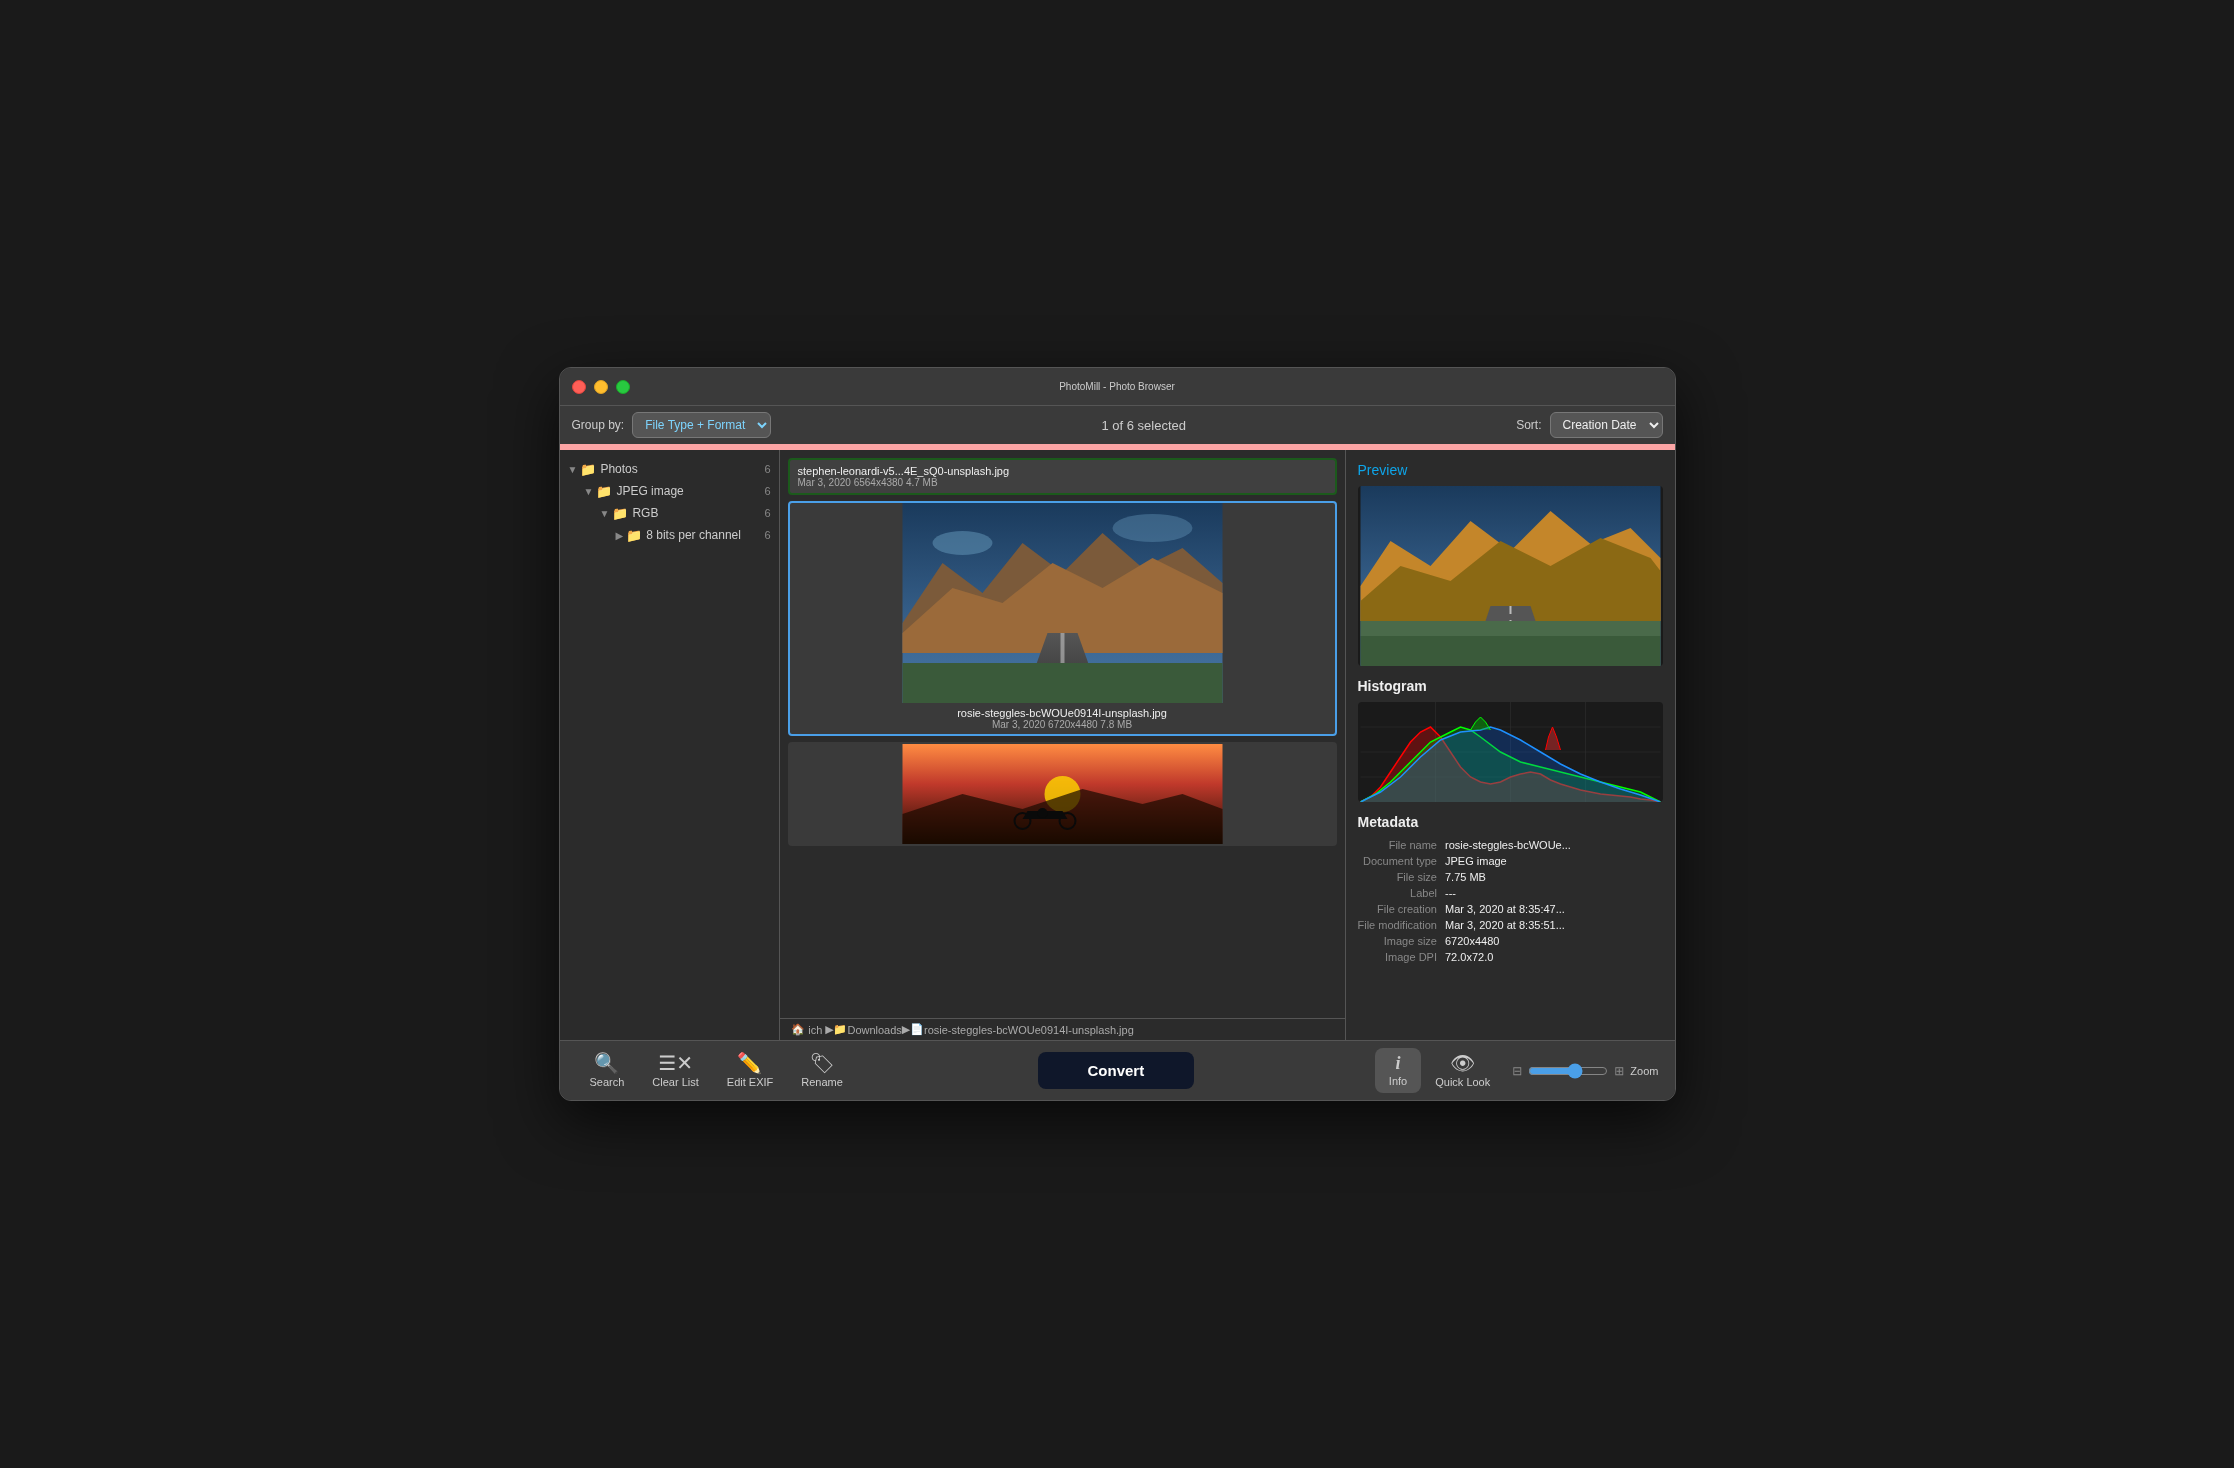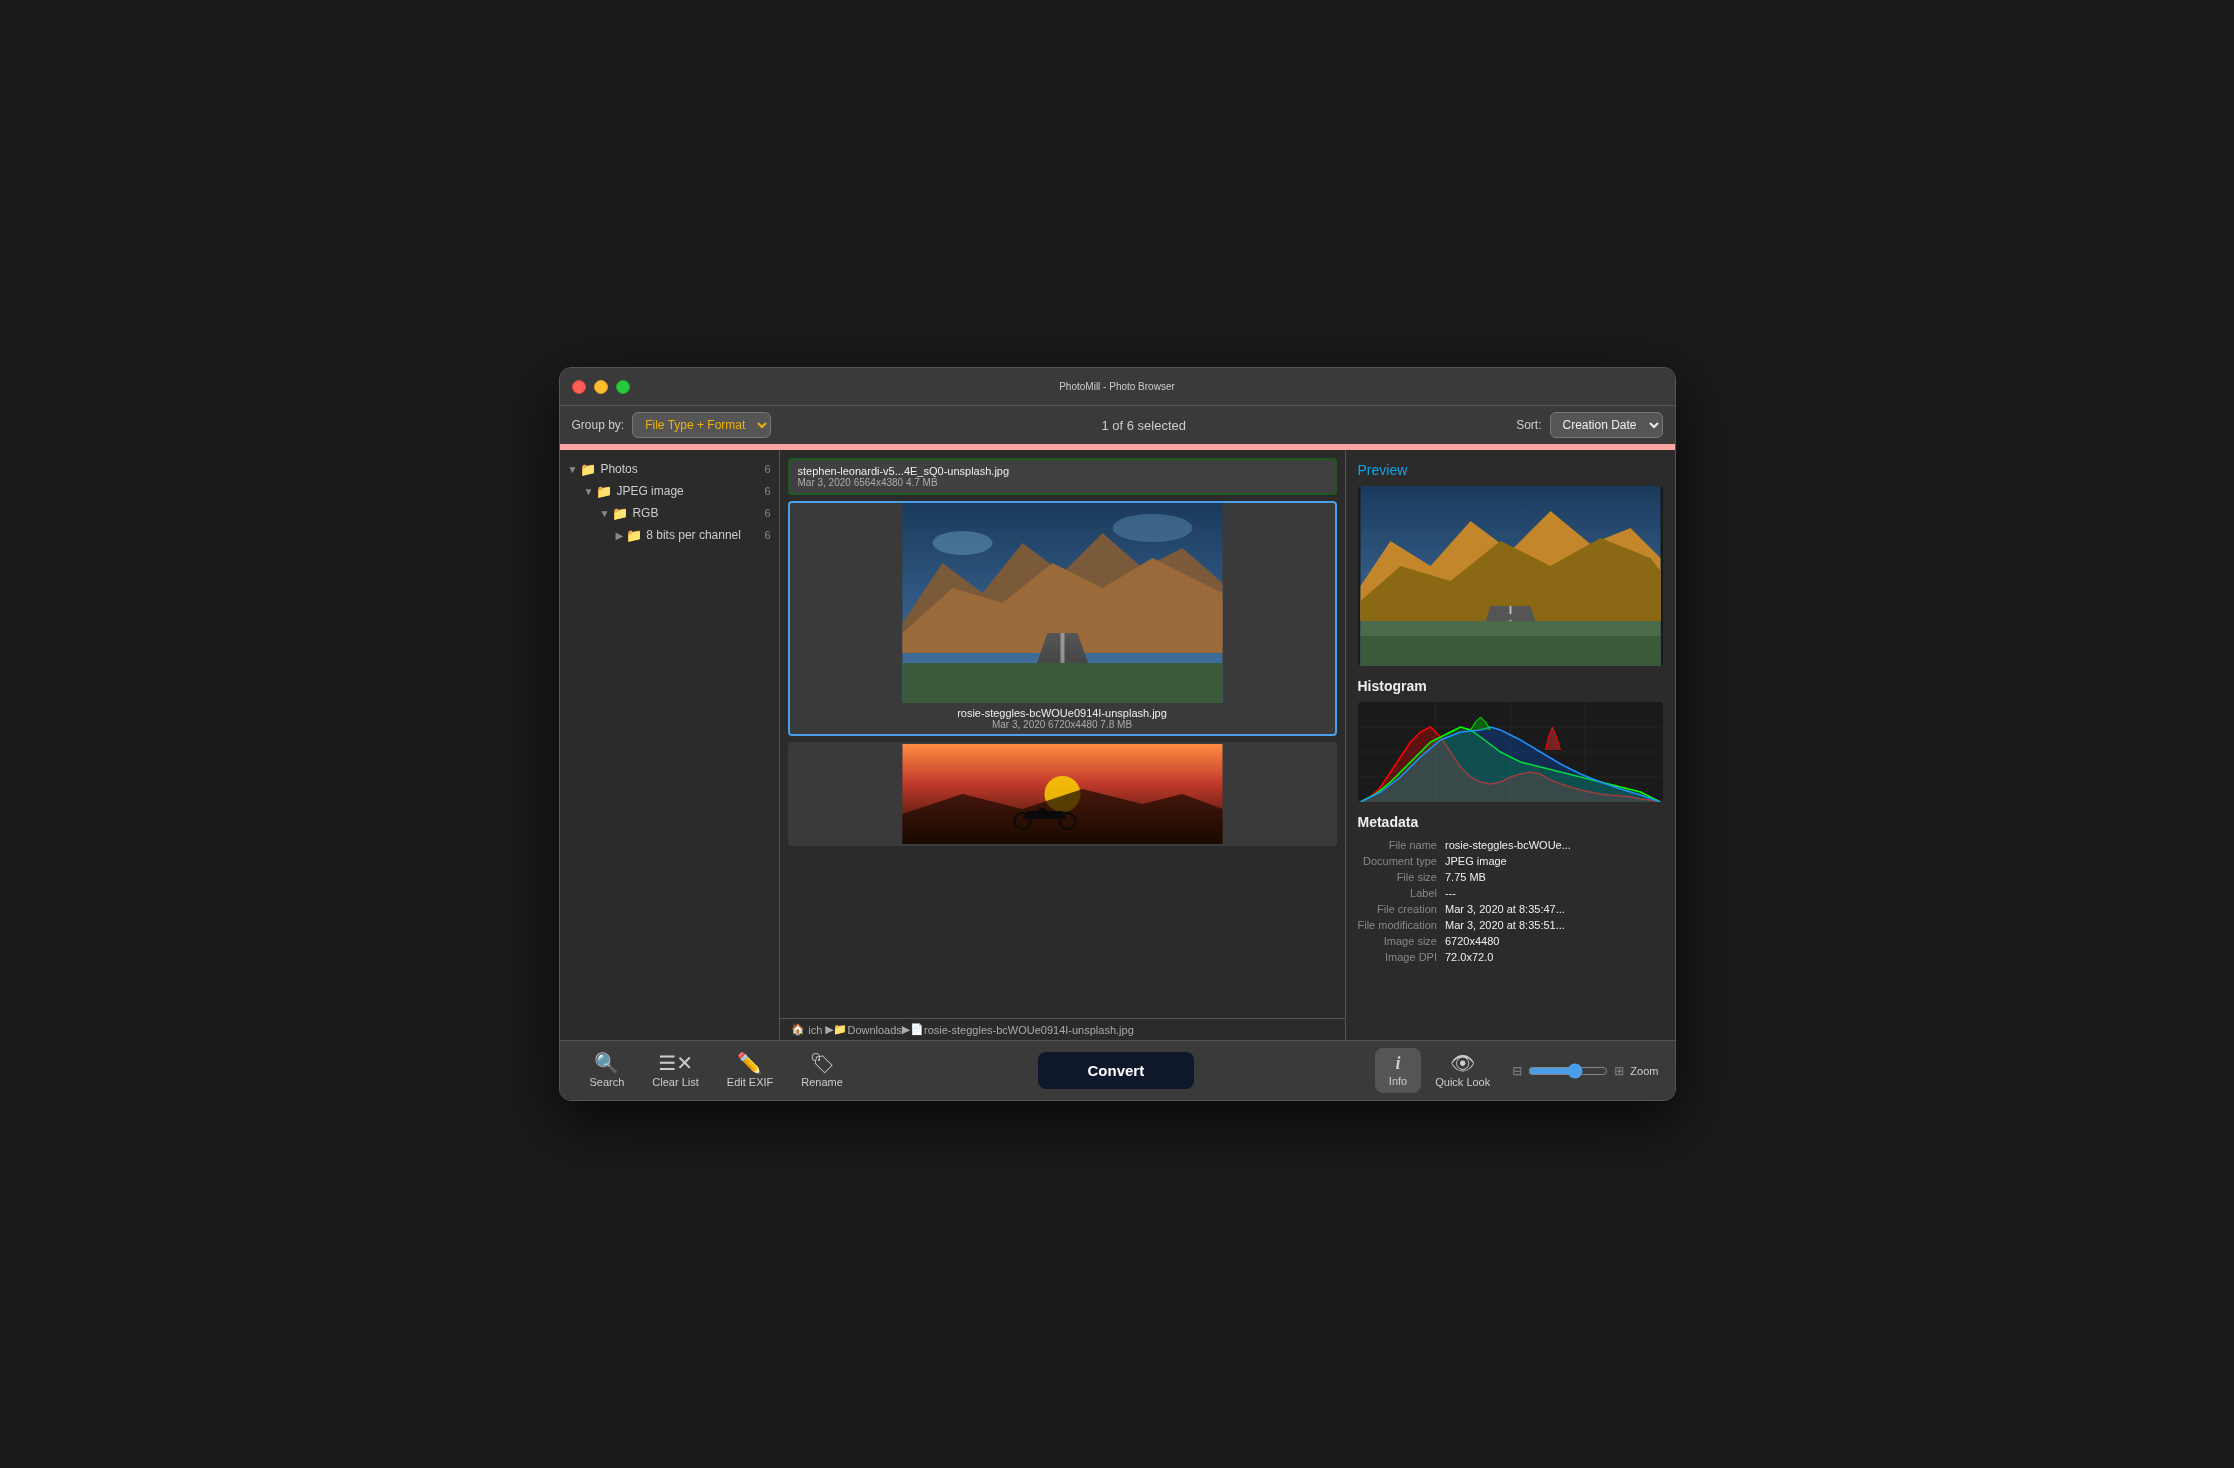--- a/index.html
+++ b/index.html
@@ -64,21 +64,21 @@
       gap: 8px;
     }
     .toolbar-label {
       color: #ccc;
       font-size: 12px;
     }
     .toolbar-select {
       background: #555;
       border: 1px solid #777;
       border-radius: 6px;
-      color: #eab308;
+      color: #7dd3fc;
       font-size: 12px;
       padding: 3px 8px;
       height: 26px;
       cursor: pointer;
     }
     .toolbar-center {
       flex: 1;
       text-align: center;
       color: #ccc;
       font-size: 13px;

